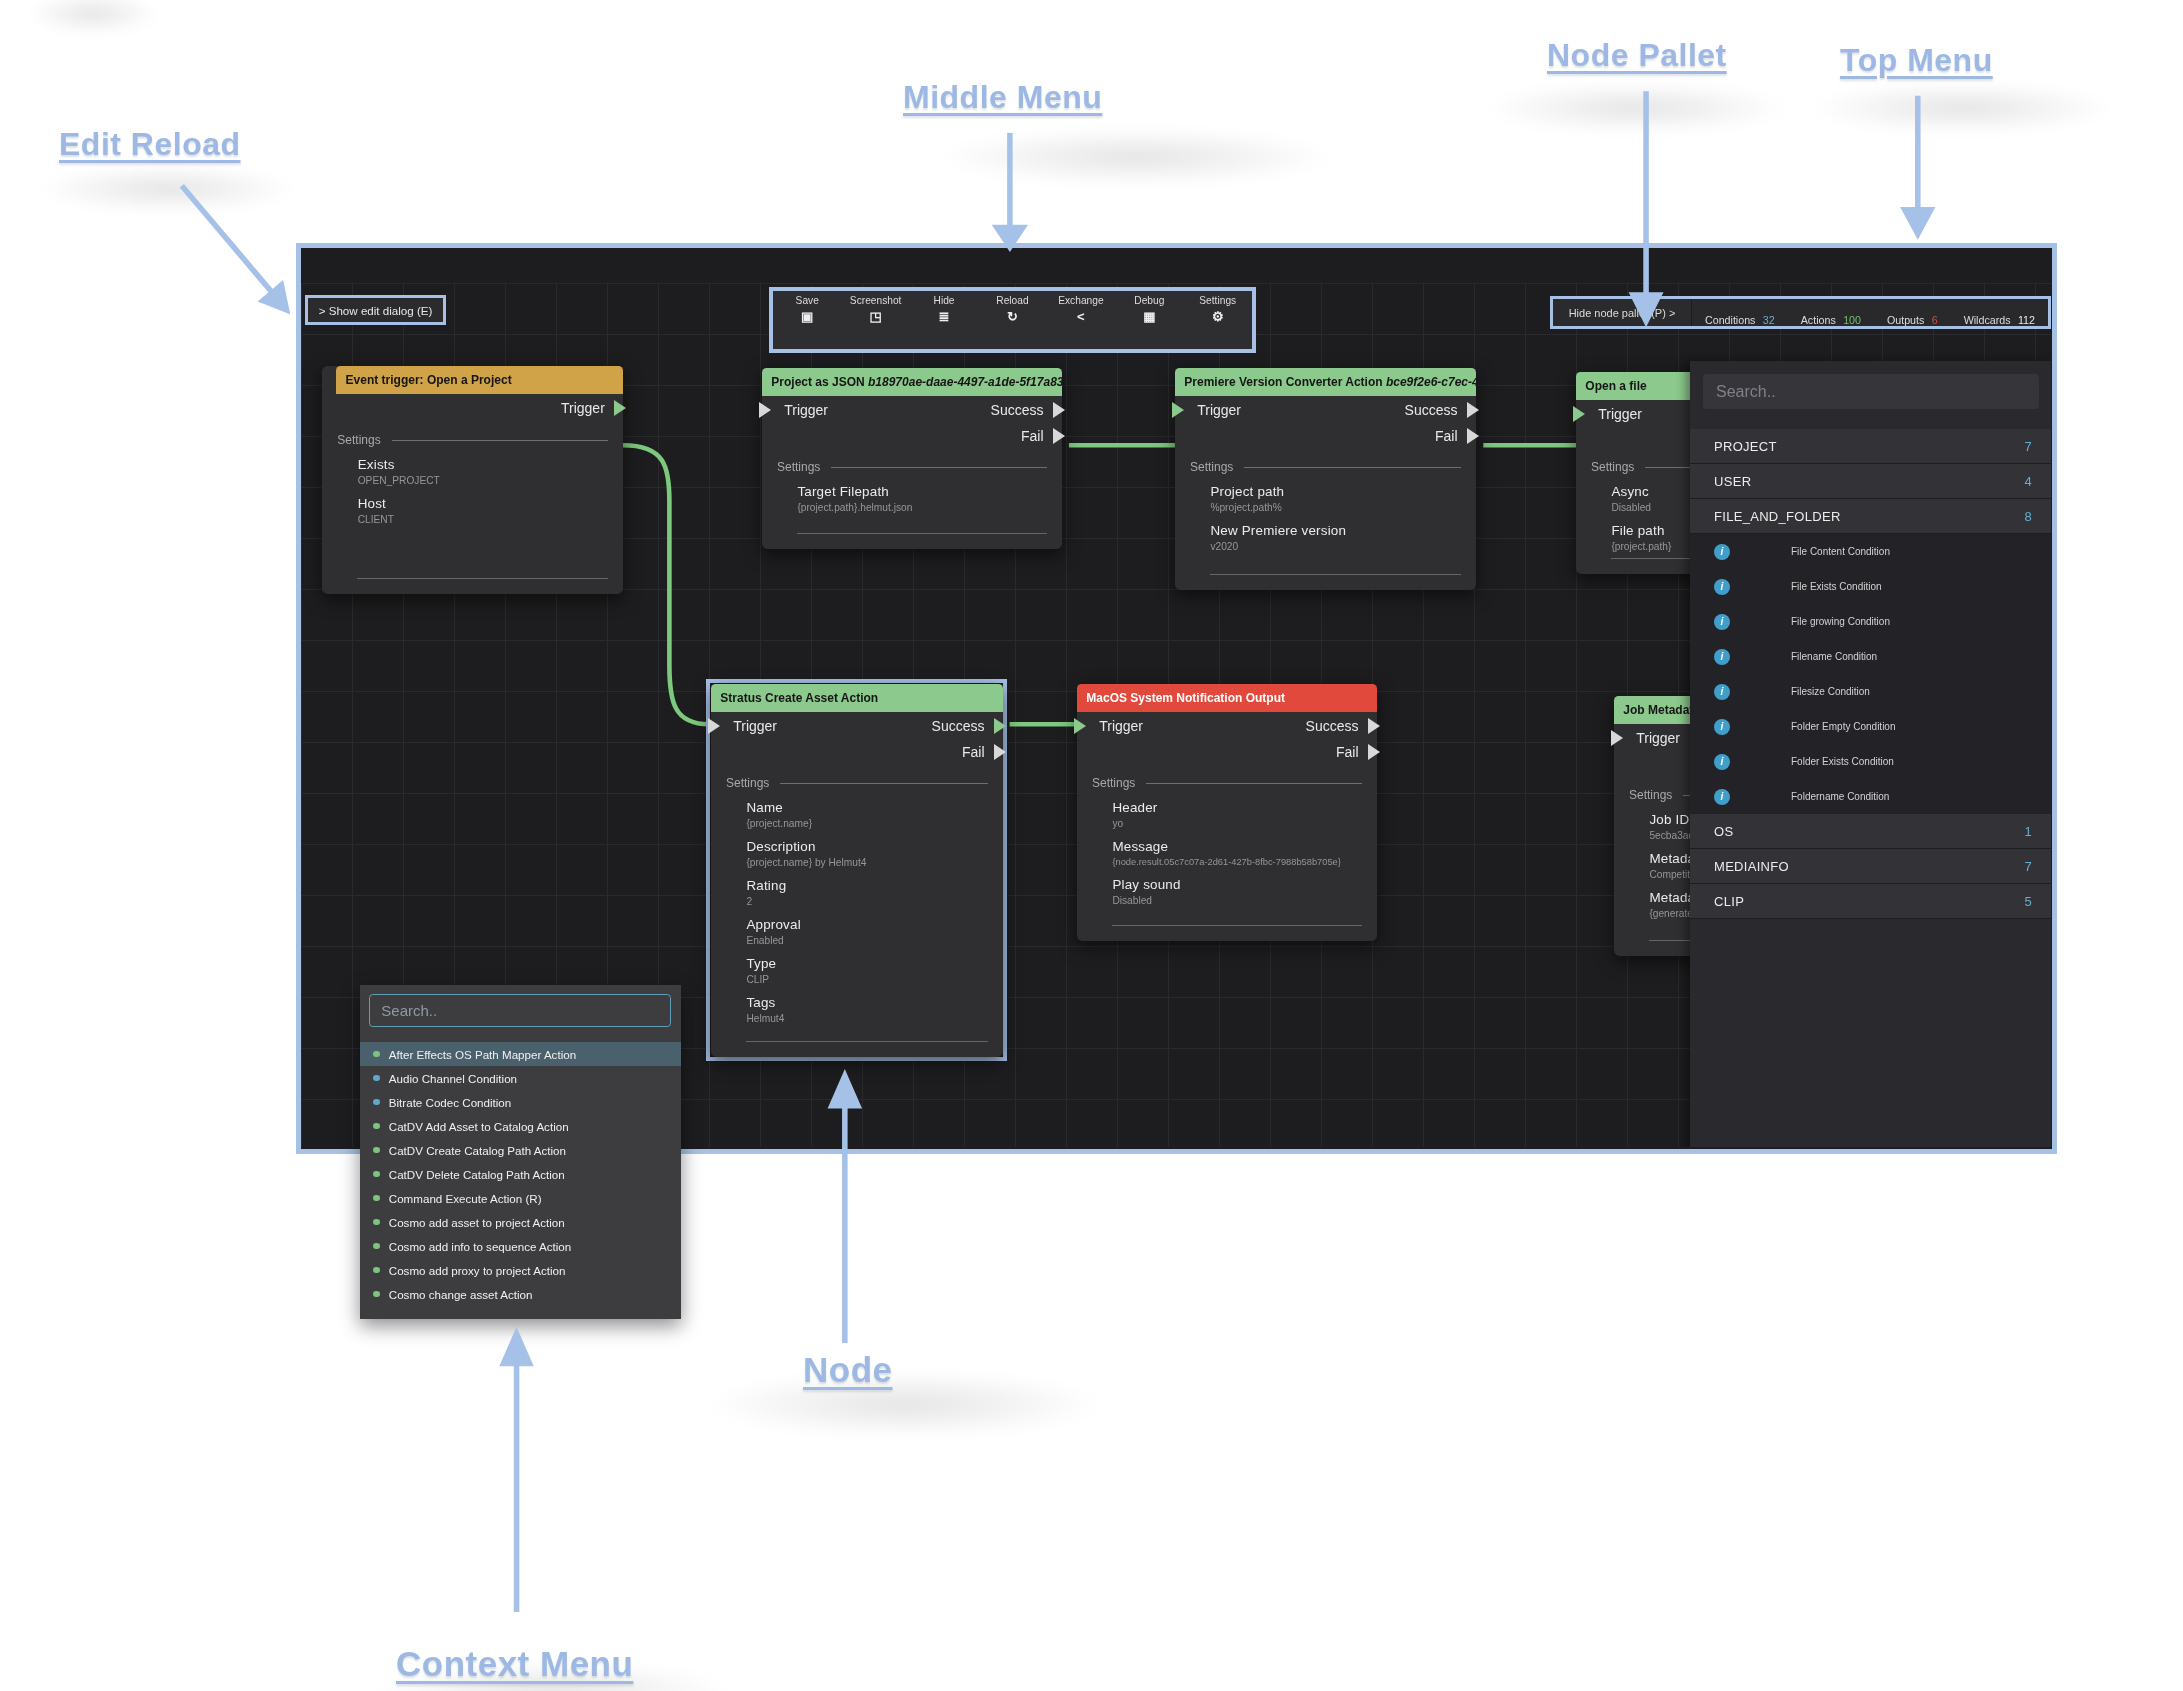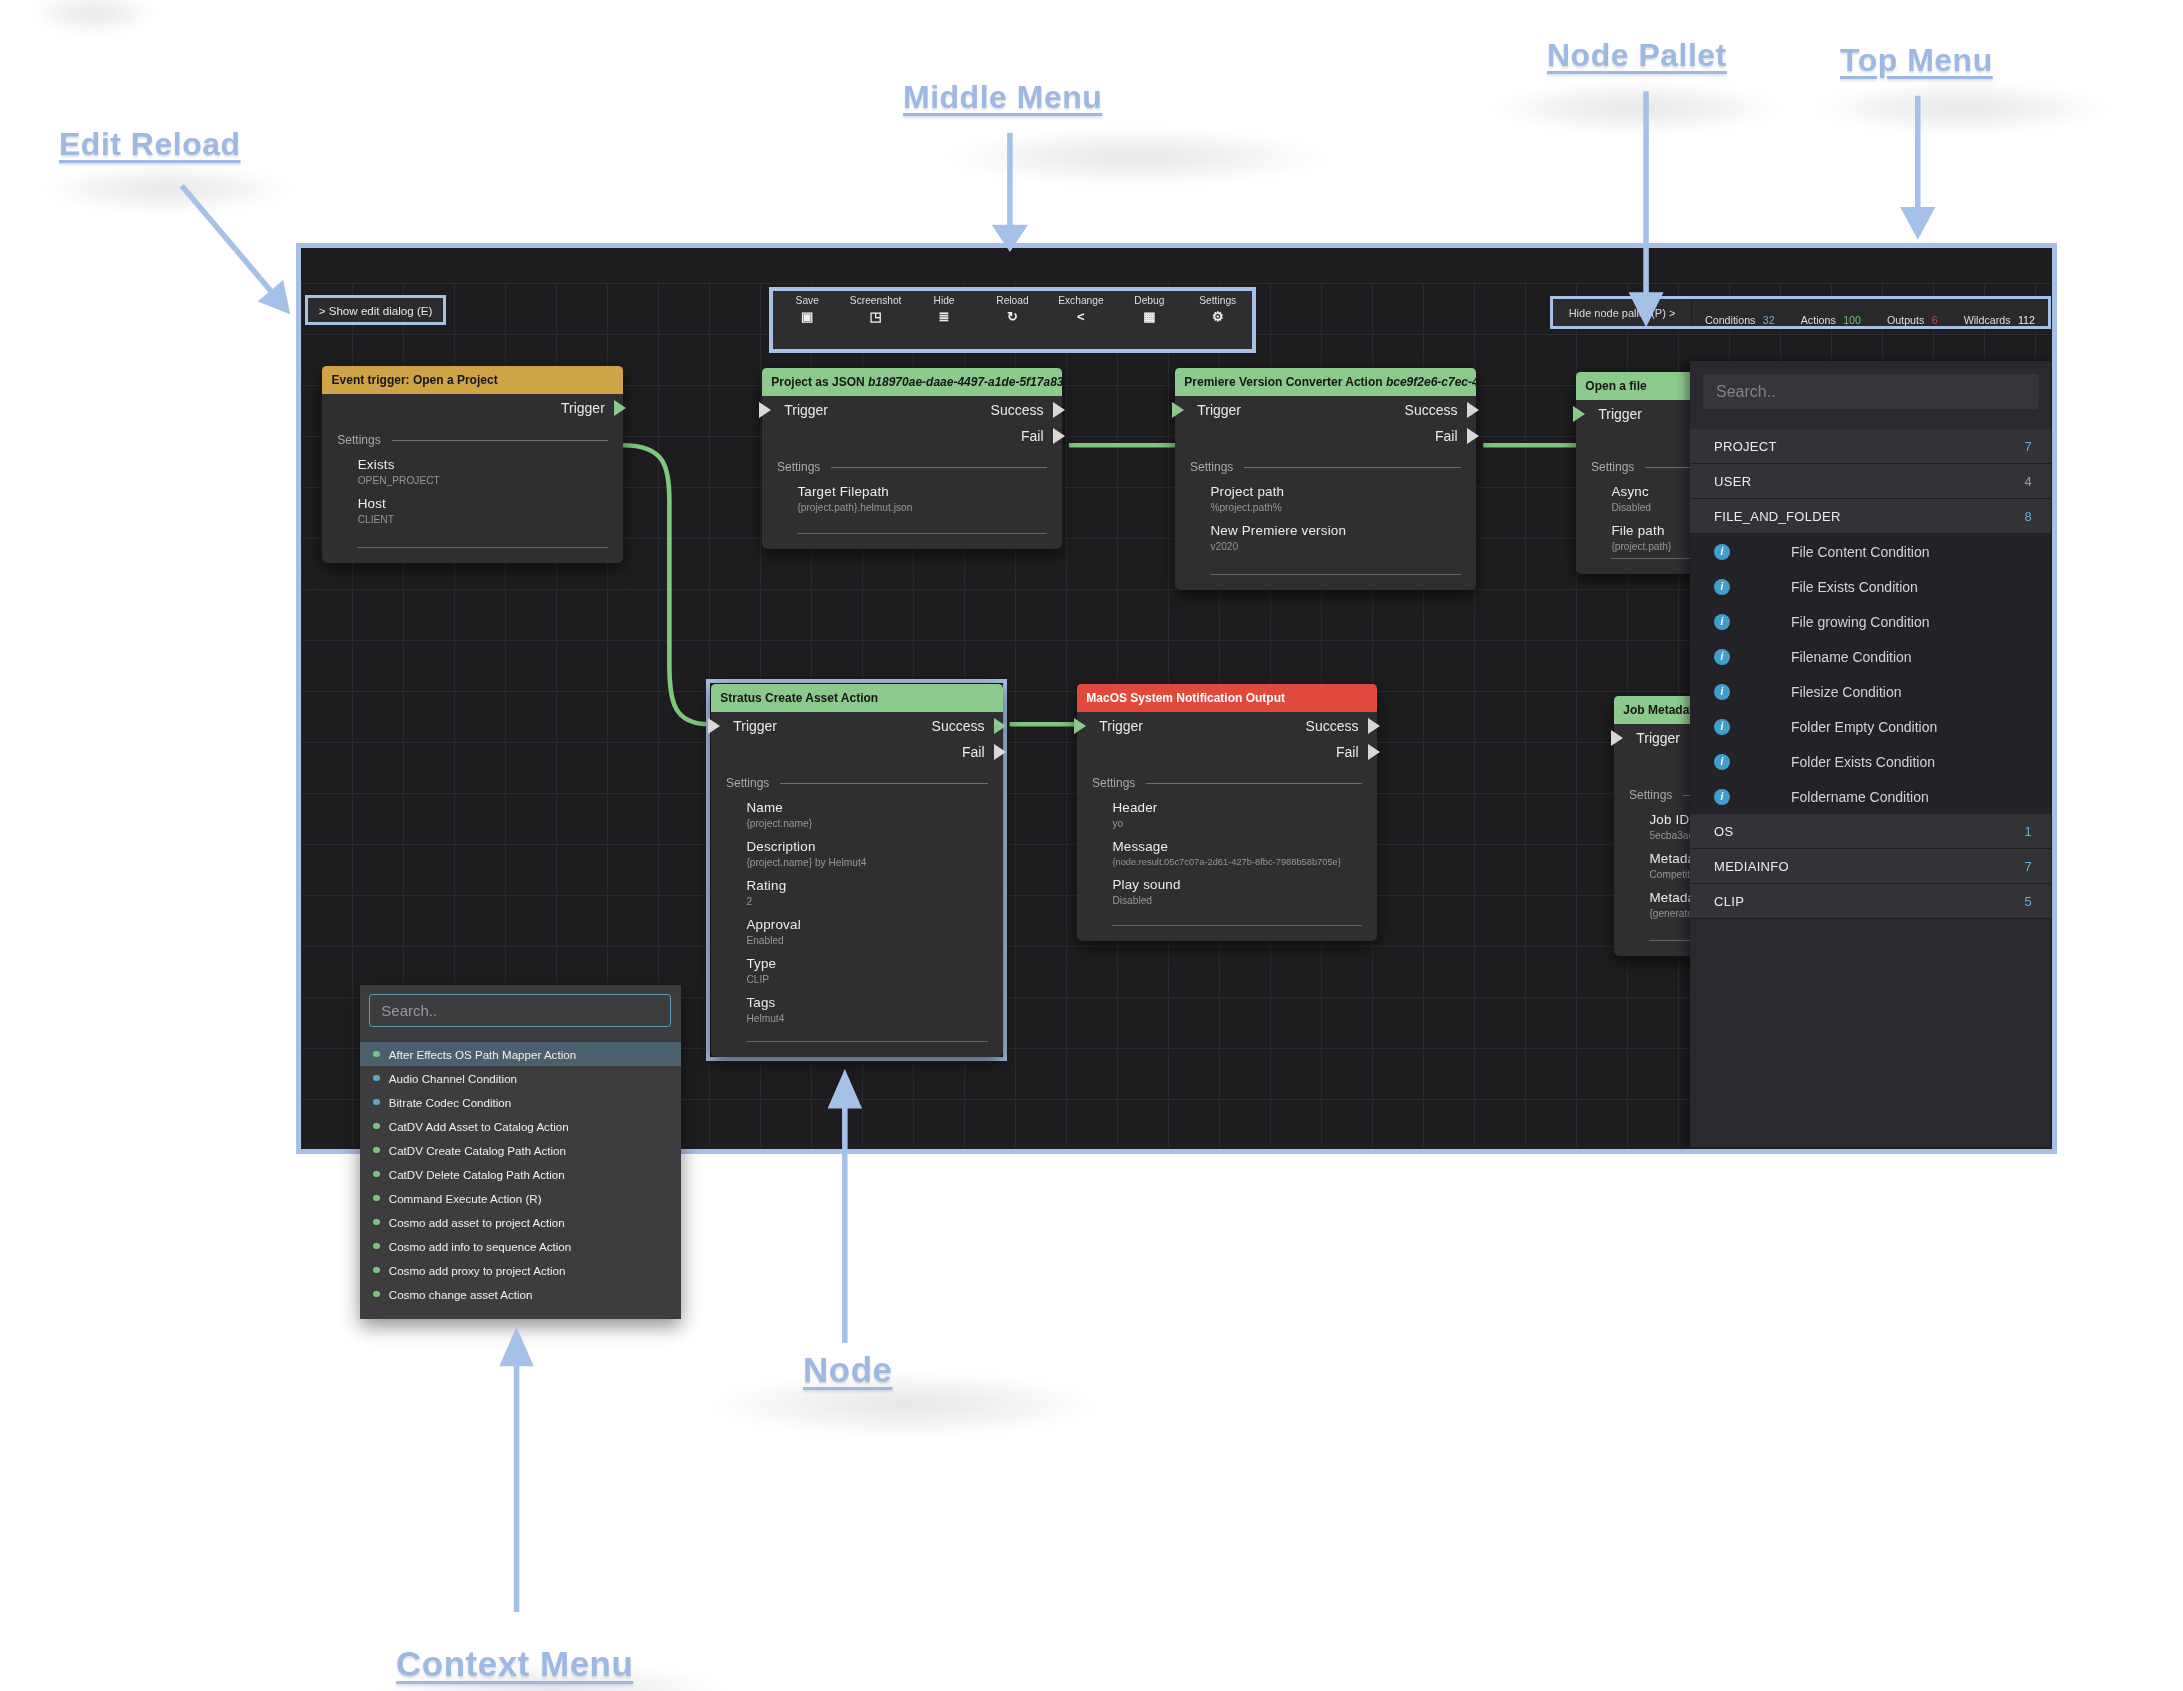--- a/index.html
+++ b/index.html
@@ -88,21 +88,21 @@
                    color:#cccccc; font-size:16px; padding:0 13px; font-family:"Liberation Sans",sans-serif; }
   .pallet-search::placeholder { color:#808089; }
   .pgroup { height:35px; background:#323237; border-bottom:0.9px solid #1e1e21; display:flex; align-items:center;
             padding:0 20.4px 0 24px; cursor:pointer; }
   .pgroup-label { flex:1; font-size:13px; color:#ececec; letter-spacing:0.3px; }
   .pgroup-count { font-size:13px; color:#64aed2; }
   .pitems { background:#232327; }
   .pitem { height:35px; display:flex; align-items:center; padding-left:24px; cursor:pointer; }
   .info-ic { width:16px; height:16px; border-radius:50%; background:#3f9fca; color:#ffffff; font-size:10.2px;
              font-weight:bold; font-style:italic; display:flex; align-items:center; justify-content:center; }
-  .pitem-label { font-size:14px; color:#d3d3d3; margin-left:44px;padding-left:17px; }
+  .pitem-label { font-size:10px; color:#d3d3d3; margin-left:44px;padding-left:17px; }
 
   
   .ctx { position:absolute; left:360px; top:985px; width:321px; height:334px; background:#3d3d40; z-index:60;
          box-shadow:0 7.4px 18.6px rgba(0,0,0,.45); }
   .ctx-search { margin:9.3px; width:302px; height:33px; background:transparent; border:1.9px solid #5e9eb8;
                 border-radius:3.7px; color:#cccccc; font-size:15px; padding:0 11px; font-family:"Liberation Sans",sans-serif; }
   .ctx-search::placeholder { color:#8f9aa0; }
   .ctx-list { margin-top:5.6px; }
   .ctx-item { height:24px; display:flex; align-items:center; padding-left:13px; cursor:pointer; }
   .ctx-item.selected { background:#4a616d; }
@@ -183,21 +183,21 @@
             <span class="stat-label">Outputs</span>
             <span class="c-red">6</span>
           </div>
           <div class="stat">
             <span class="stat-label">Wildcards</span>
             <span class="c-white">112</span>
           </div>
         </div>
       </div>
 
-      <div class="node" style="left:21.3px;top:83px;width:301px;height:197px;">
+      <div class="node" style="left:21.3px;top:83px;width:301px;height:228px;padding-left:14px;">
         <div class="node-header hdr-gold">Event trigger: Open a Project</div>
         <div class="port p-out1">
           <span class="port-label">Trigger</span>
           <span class="tri tri-r-green"></span>
         </div>
         <div class="settings set-top-72">
           <div class="settings-head">
               <span class="settings-title">Settings</span>
               <span class="settings-line"></span>
             </div>

